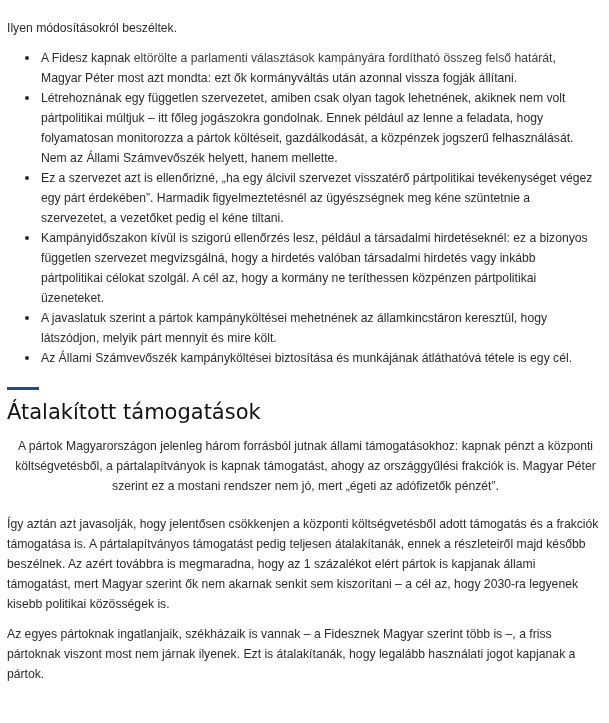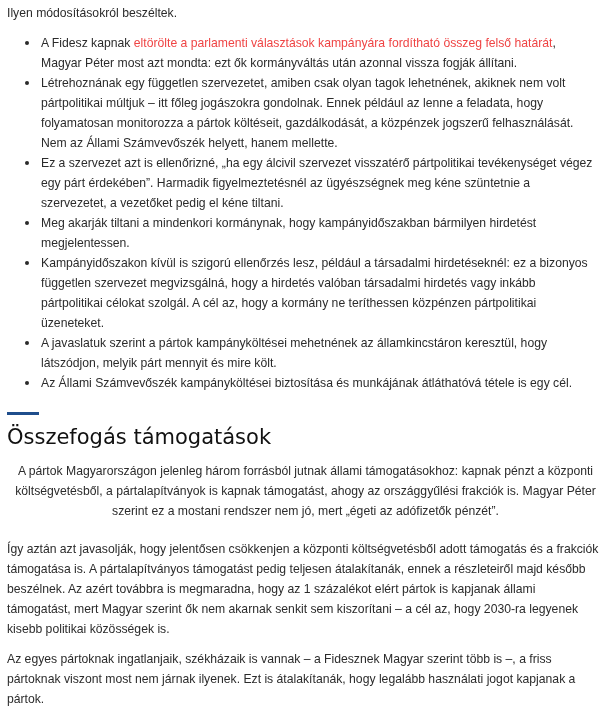--- a/index.html
+++ b/index.html
@@ -5,32 +5,32 @@
   html, body { margin: 0; padding: 0; background: #ffffff; }
   body {
     width: 609px; height: 723px; overflow: hidden;
     font-family: "Liberation Sans", "DejaVu Sans", sans-serif;
     color: #2b2b2b;
     font-size: 12.2px;
     line-height: 20px;
   }
   .article { padding: 0 8px 0 7px; }
   p { margin: 0; }
-  .intro { padding-top: 3px; }
+  .intro { padding-top: 18px; }
   ul.bullets {
     margin: 10px 0 0 0;
     padding: 0 0 0 34px;
     list-style: none;
   }
   ul.bullets li { position: relative; margin: 0; padding-right: 4px; }
   ul.bullets li .bullet {
     position: absolute; left: -16px; top: 8px;
     width: 4px; height: 4px; border-radius: 50%; background: #2b2b2b;
   }
-  a.link { color: #ef4444; text-decoration: none; text-align: center; }
+  a.link { color: #404040; text-decoration: none; text-align: center; }
   .section-rule {
     width: 32px; height: 3px; background: #1f4e8c;
     margin: 19px 0 0 0;
   }
   h2 {
     margin: 8px 0 0 0;
     font-size: 21px; line-height: 28px;
     font-weight: normal; color: #111;
     font-family: "DejaVu Sans", sans-serif;
   }
@@ -48,34 +48,31 @@
     <li>
       <span class="bullet"></span><span>A Fidesz kapnak </span><a class="link" href="#">eltörölte a parlamenti választások kampányára fordítható összeg felső határát</a><span>, Magyar Péter most azt mondta: ezt ők kormányváltás után azonnal vissza fogják állítani.</span>
     </li>
     <li>
       <span class="bullet"></span><span>Létrehoznának egy független szervezetet, amiben csak olyan tagok lehetnének, akiknek nem volt pártpolitikai múltjuk – itt főleg jogászokra gondolnak. Ennek például az lenne a feladata, hogy folyamatosan monitorozza a pártok költéseit, gazdálkodását, a közpénzek jogszerű felhasználását. Nem az Állami Számvevőszék helyett, hanem mellette.</span>
     </li>
     <li>
       <span class="bullet"></span><span>Ez a szervezet azt is ellenőrizné, „ha egy álcivil szervezet visszatérő pártpolitikai tevékenységet végez egy párt érdekében”. Harmadik figyelmeztetésnél az ügyészségnek meg kéne szüntetnie a szervezetet, a vezetőket pedig el kéne tiltani.</span>
     </li>
     <li>
-      <span class="bullet"></span><span>Meg akarják tiltani a mindenkori kormánynak, hogy kampányidőszakban bármilyen hirdetést megjelentessen.</span>
-    </li>
-    <li>
       <span class="bullet"></span><span>Kampányidőszakon kívül is szigorú ellenőrzés lesz, például a társadalmi hirdetéseknél: ez a bizonyos független szervezet megvizsgálná, hogy a hirdetés valóban társadalmi hirdetés vagy inkább pártpolitikai célokat szolgál. A cél az, hogy a kormány ne teríthessen közpénzen pártpolitikai üzeneteket.</span>
     </li>
     <li>
       <span class="bullet"></span><span>A javaslatuk szerint a pártok kampányköltései mehetnének az államkincstáron keresztül, hogy látszódjon, melyik párt mennyit és mire költ.</span>
     </li>
     <li>
       <span class="bullet"></span><span>Az Állami Számvevőszék kampányköltései biztosítása és munkájának átláthatóvá tétele is egy cél.</span>
     </li>
   </ul>
 
   <div class="section-rule"></div>
-  <h2>Összefogás támogatások</h2>
+  <h2>Átalakított támogatások</h2>
 
   <p class="lead">A pártok Magyarországon jelenleg három forrásból jutnak állami támogatásokhoz: kapnak pénzt a központi költségvetésből, a pártalapítványok is kapnak támogatást, ahogy az országgyűlési frakciók is. Magyar Péter szerint ez a mostani rendszer nem jó, mert „égeti az adófizetők pénzét”.</p>
 
   <p class="para">Így aztán azt javasolják, hogy jelentősen csökkenjen a központi költségvetésből adott támogatás és a frakciók támogatása is. A pártalapítványos támogatást pedig teljesen átalakítanák, ennek a részleteiről majd később beszélnek. Az azért továbbra is megmaradna, hogy az 1 százalékot elért pártok is kapjanak állami támogatást, mert Magyar szerint ők nem akarnak senkit sem kiszorítani – a cél az, hogy 2030-ra legyenek kisebb politikai közösségek is.</p>
   <p class="para">Az egyes pártoknak ingatlanjaik, székházaik is vannak – a Fidesznek Magyar szerint több is –, a friss pártoknak viszont most nem járnak ilyenek. Ezt is átalakítanák, hogy legalább használati jogot kapjanak a pártok.</p>
 
 </div>
 
 </body></html>

